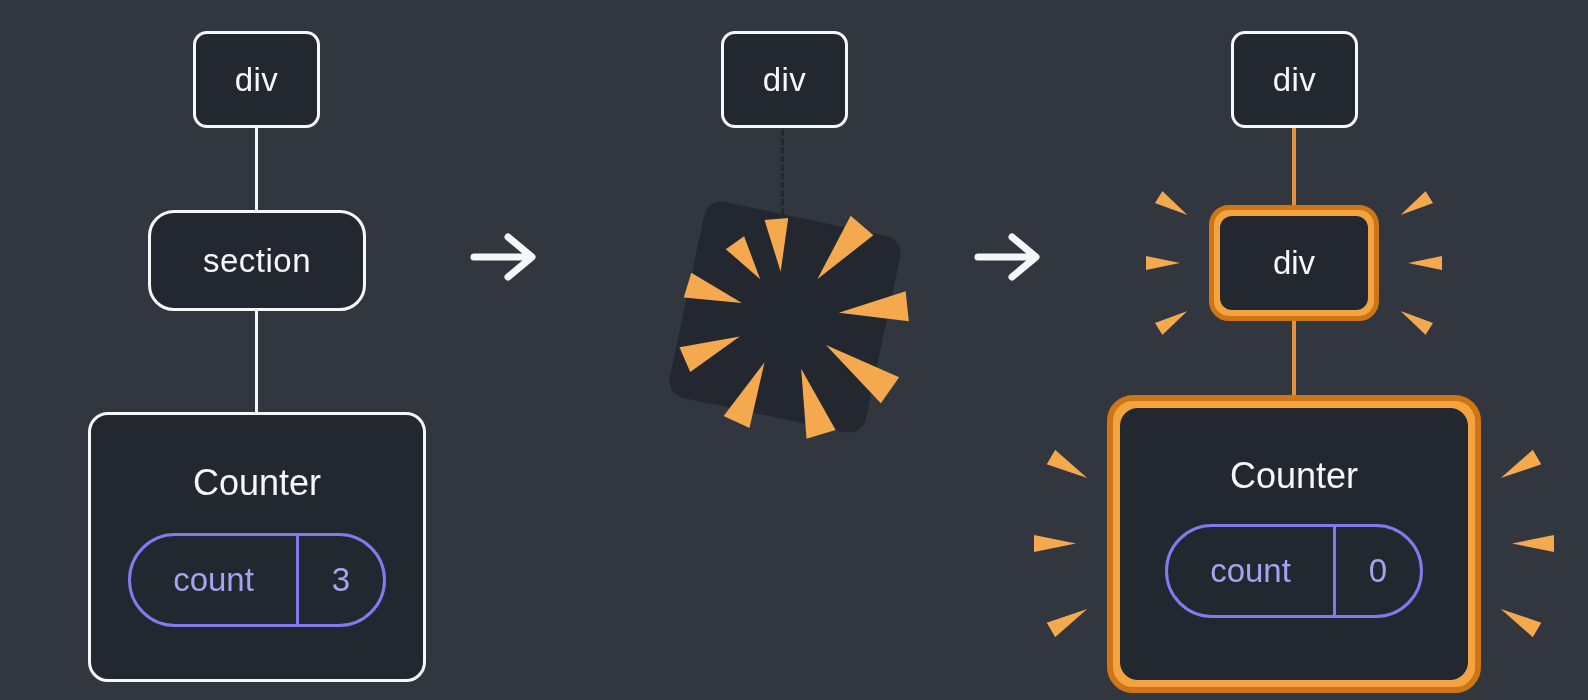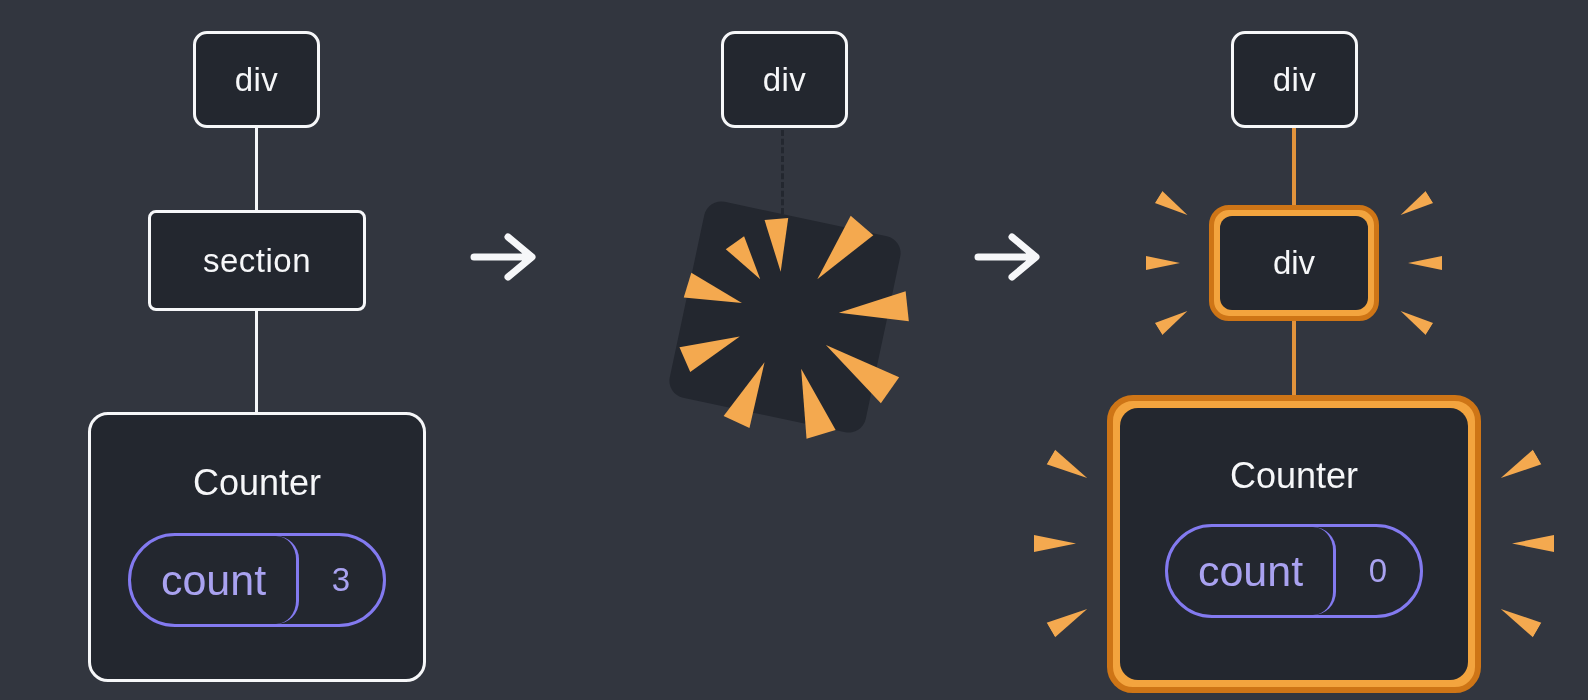--- a/index.html
+++ b/index.html
@@ -24,21 +24,21 @@
   .v-line{position:absolute;width:3px;background:var(--node-border);}
   .v-line.orange{width:4px;background:var(--orange-line);}
   .dash-line{position:absolute;width:0;border-left:3px dashed var(--node-fill);}
 
   .component{position:absolute;background:var(--node-fill);border:3px solid var(--node-border);
              display:flex;flex-direction:column;align-items:center;color:var(--text);}
   .comp-name{font-size:36px;font-weight:500;margin-top:44px;line-height:48px;color:var(--text);text-align:center;}
   .pill{display:flex;border:3px solid var(--purple-border);border-radius:999px;
         height:94px;width:258px;margin-top:26px;overflow:hidden;}
   .pill-key{flex:0 0 168px;display:flex;align-items:center;justify-content:center;
-            font-size:43px;color:var(--purple-text);border-right:3px solid var(--purple-border);border-radius:23px;}
+            font-size:33px;color:var(--purple-text);border-right:3px solid var(--purple-border);}
   .pill-val{flex:1;display:flex;align-items:center;justify-content:center;
             font-size:33px;color:var(--purple-text);}
 
   .hl{position:absolute;background:var(--orange-light);border:5px solid var(--orange-dark);
       border-radius:20px;padding:6px;display:flex;}
   .hl-inner{flex:1;background:var(--node-fill);border-radius:12px;display:flex;
             align-items:center;justify-content:center;color:var(--text);
             font-size:33px;font-weight:500;}
   .hl.comp-hl{border-width:6px;border-radius:26px;padding:7px;}
   .hl.comp-hl .hl-inner{border-radius:18px;flex-direction:column;justify-content:flex-start;}
@@ -58,21 +58,21 @@
 </head>
 <body>
 
 <div class="canvas">
 
   <section>
     <div class="node" style="left:193px;top:31px;width:127px;height:97px;border-radius:14px;">
       <span>div</span>
     </div>
     <div class="v-line" style="left:255px;top:128px;height:82px;"></div>
-    <div class="node" style="left:148px;top:210px;width:218px;height:101px;border-radius:8px;">
+    <div class="node" style="left:148px;top:210px;width:218px;height:101px;border-radius:26px;">
       <span>section</span>
     </div>
     <div class="v-line" style="left:255px;top:311px;height:101px;"></div>
     <div class="component" style="left:88px;top:412px;width:338px;height:270px;border-radius:20px;">
       <div class="comp-name">Counter</div>
       <div class="pill">
         <div class="pill-key">count</div>
         <div class="pill-val">3</div>
       </div>
     </div>

